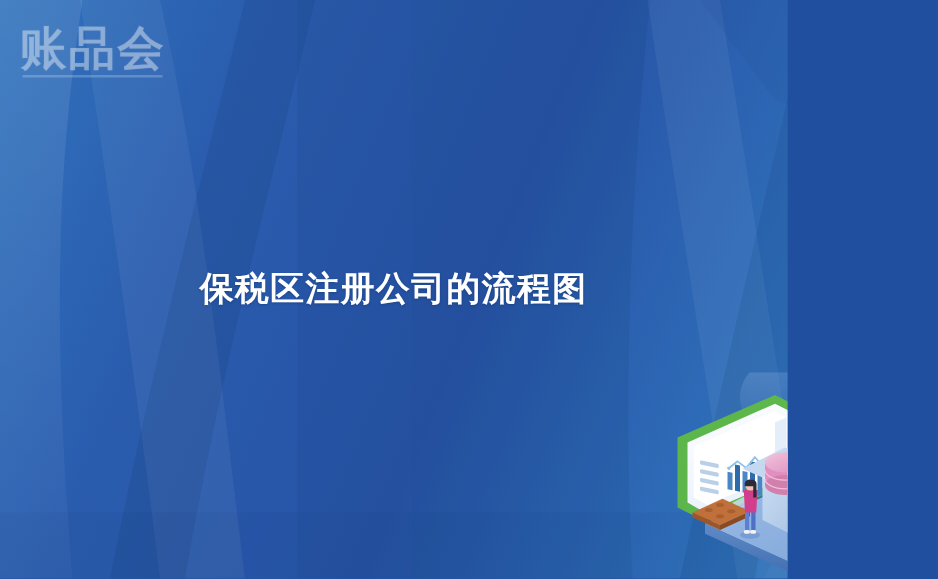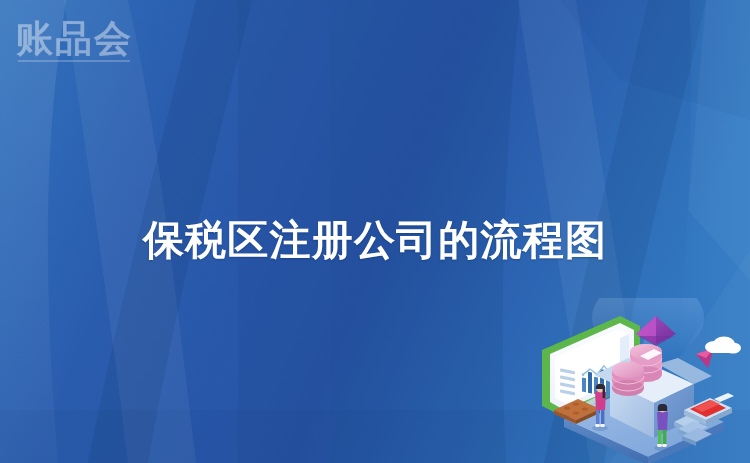--- a/index.html
+++ b/index.html
@@ -2,21 +2,21 @@
 <html><head>
 <meta charset="utf-8">
 <style>
   html, body {
     margin: 0;
     padding: 0;
     background: #1f4f9e;
   }
   #stage {
     position: relative;
-    width: 750px;
+    width: 630px;
     height: 463px;
     overflow: hidden;
     background: #2a5cae;
     font-family: "DejaVu Sans", "Liberation Sans", sans-serif;
   }
   #bg-svg {
     position: absolute;
     inset: 0;
     width: 750px;
     height: 463px;
@@ -44,21 +44,21 @@
     height: 2px;
     background: rgba(255,255,255,0.22);
   }
   #title {
     position: absolute;
     left: 0;
     right: 0;
     top: 213px;
     text-align: center;
     font-family: "DejaVu Sans", "Liberation Sans", sans-serif;
-    font-size: 41px;
+    font-size: 27px;
     font-weight: 700;
     letter-spacing: 1.2px;
     color: #ffffff;
     text-shadow: 0 1px 2px rgba(10,40,90,0.35);
     white-space: nowrap;
     user-select: none;
   }
   #illustration {
     position: absolute;
     left: 528px;

